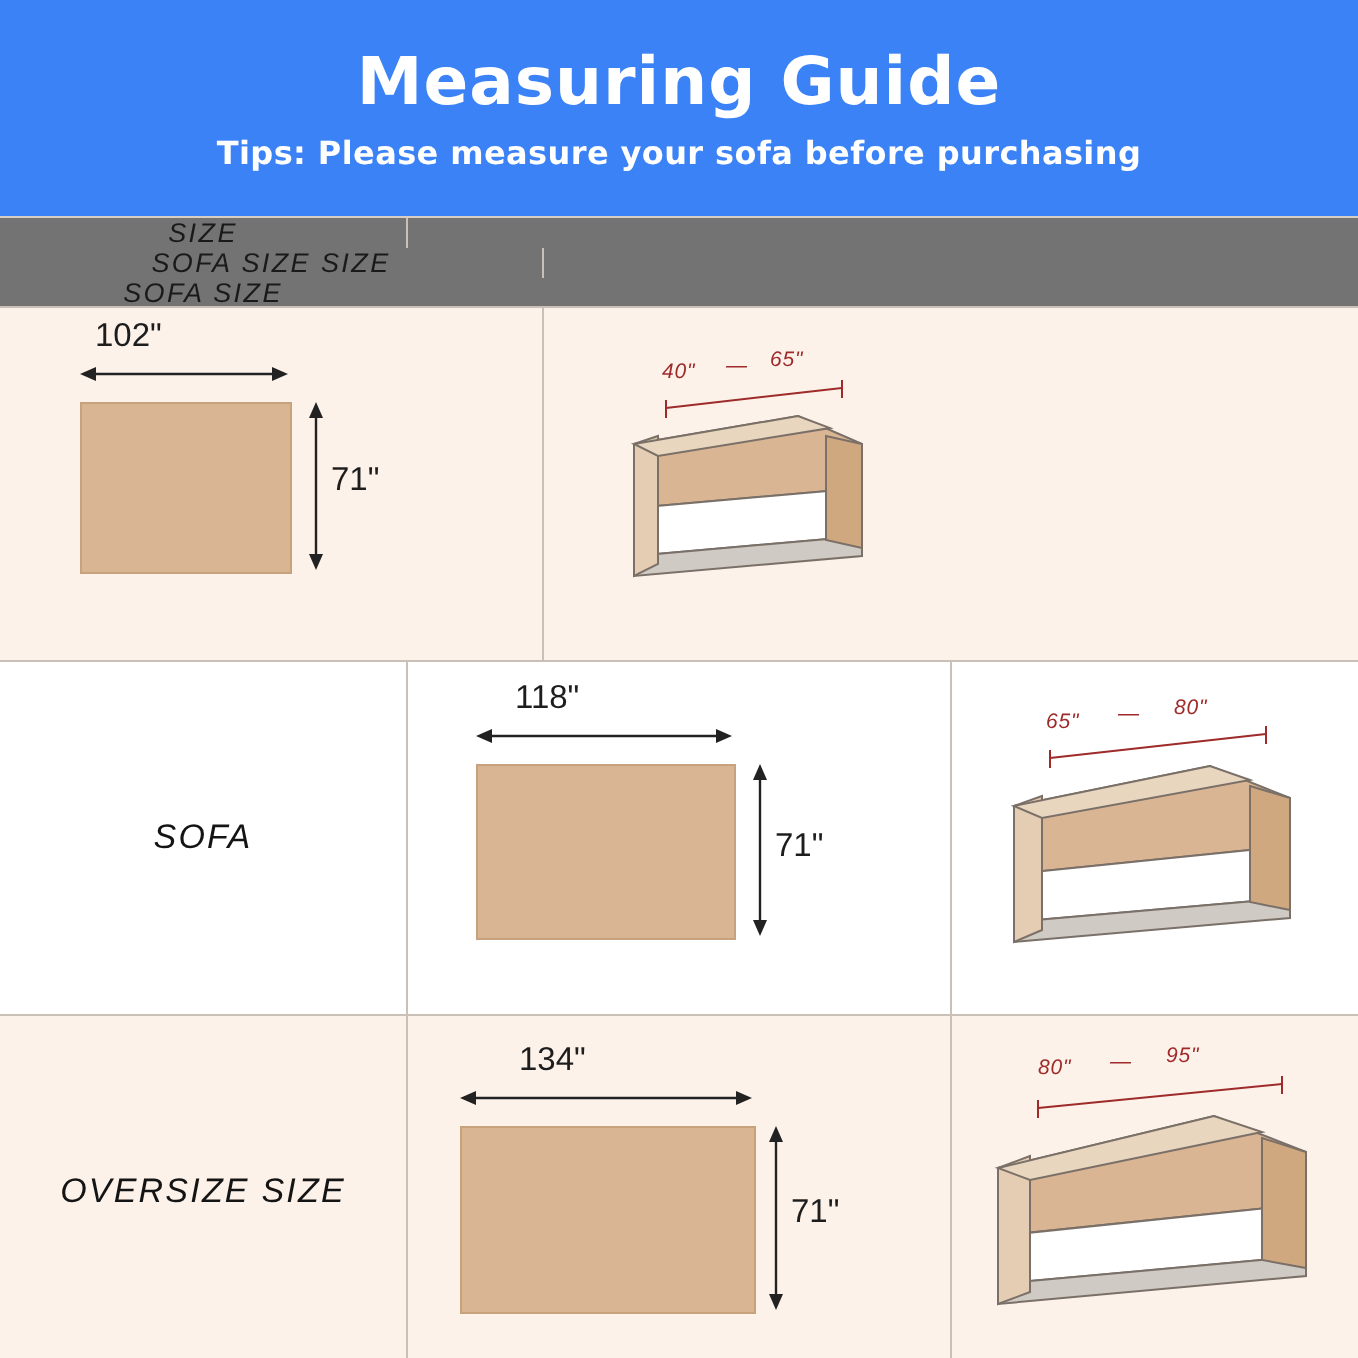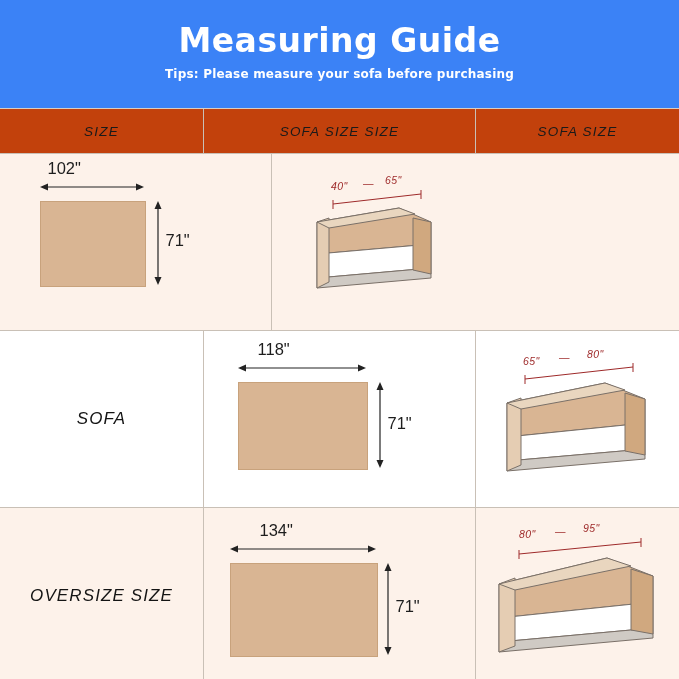--- a/index.html
+++ b/index.html
@@ -35,41 +35,42 @@
   }
   .header-title {
     font-size: 33px;
     font-weight: bold;
     letter-spacing: 0.5px;
     line-height: 1.25;
     margin: 6px 0 6px 0;
     font-family: "DejaVu Sans", sans-serif;
   }
   .header-sub {
-    font-size: 12px;
+    font-size: 16px;
     font-weight: bold;
     letter-spacing: 0.2px;
     font-family: "DejaVu Sans", sans-serif;
   }
 
   
   .table {
     flex: 1 1 auto;
     display: flex;
     flex-direction: column;
     border-top: 1px solid #d8cec4;
   }
   .row {
     display: flex;
     flex: 0 0 auto;
     border-bottom: 1px solid #c9c0b6;
   }
   .row.head {
     height: 44px;
-    background: #c2410c;
+    background: #737373;
+    flex-direction: column;
   }
   .row.body {
     height: 176px;
   }
   .row.tint {
     background: #fdf2ea;
   }
   .row.plain {
     background: #ffffff;
   }

